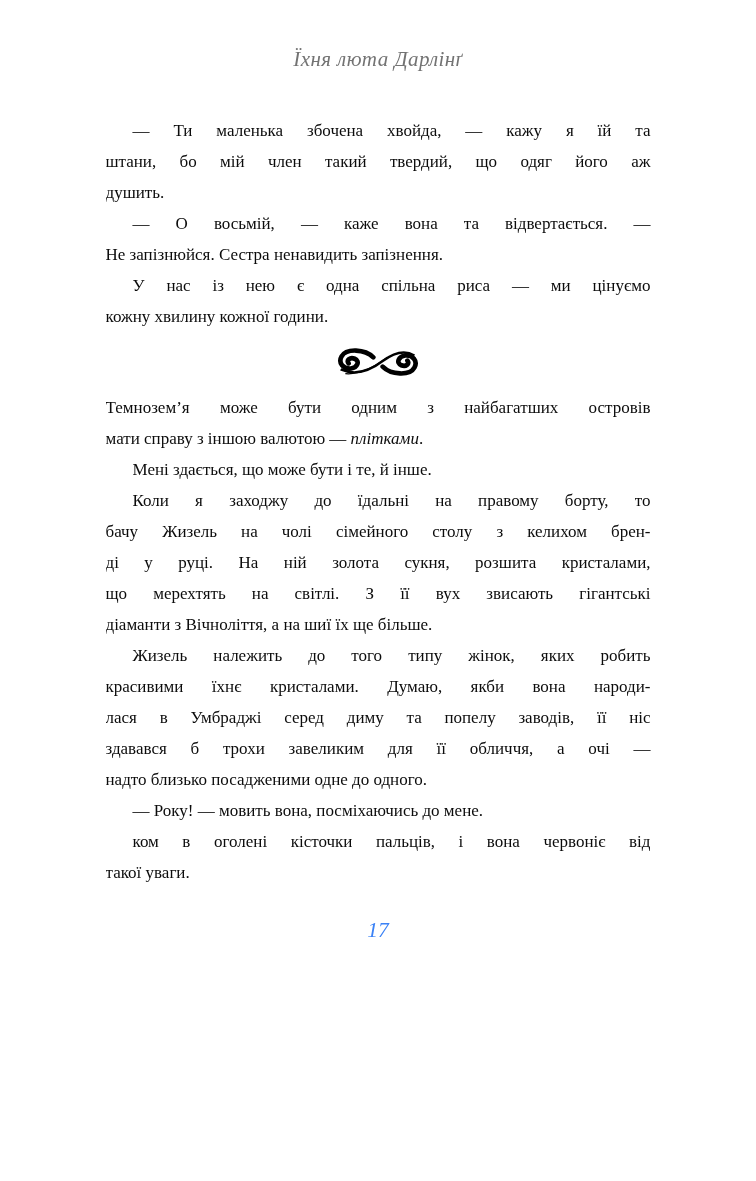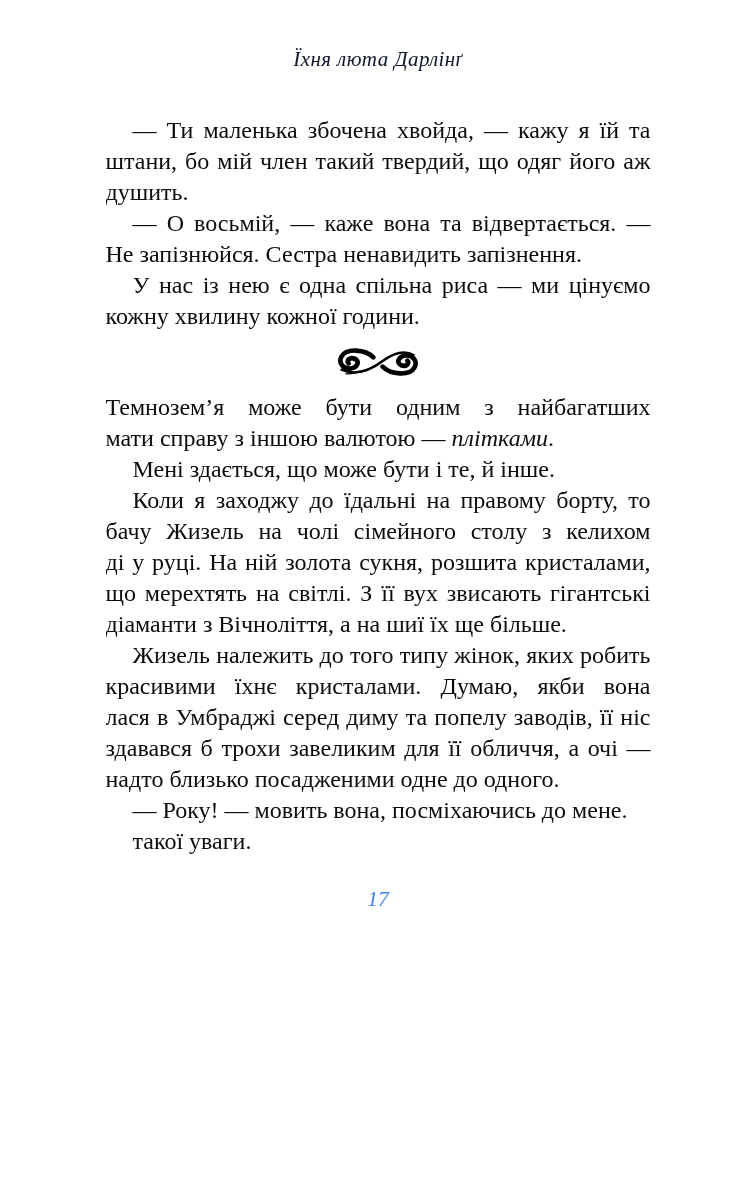--- a/index.html
+++ b/index.html
@@ -10,27 +10,27 @@
     font-family:"Liberation Serif","DejaVu Serif",serif;
     color:#0c0c0c;
     overflow:hidden;
   }
   .running-head {
     padding-top:46px;
     text-align:center;
     font-style:italic;
     font-size:21px;
     line-height:27px;
-    color:#0f172a;
+    color:#737373;
     letter-spacing:0.4px;
   }
   .body-text {
     width:545px;
     margin:42px auto 0 auto;
-    font-size:24px;
+    font-size:17px;
     line-height:31px;
   }
   .para { margin:0; }
   .line {
     height:31px;
     overflow:hidden;
     text-align:justify;
     text-align-last:justify;
     white-space:normal;
   }
@@ -117,20 +117,21 @@
       <div class="line">лася в Умбраджі серед диму та попелу заводів, її ніс</div>
       <div class="line">здавався б трохи завеликим для її обличчя, а очі —</div>
       <div class="line last">надто близько посадженими одне до одного.</div>
     </div>
 
     <div class="para indent">
       <div class="line last">— Року! — мовить вона, посміхаючись до мене.</div>
     </div>
 
     <div class="para indent">
+      <div class="line">ком в оголені кісточки пальців, і вона червоніє від</div>
       <div class="line last">такої уваги.</div>
     </div>
 
   </div>
 
   <div class="page-number">17</div>
 
 </div>
 
 </body></html>

